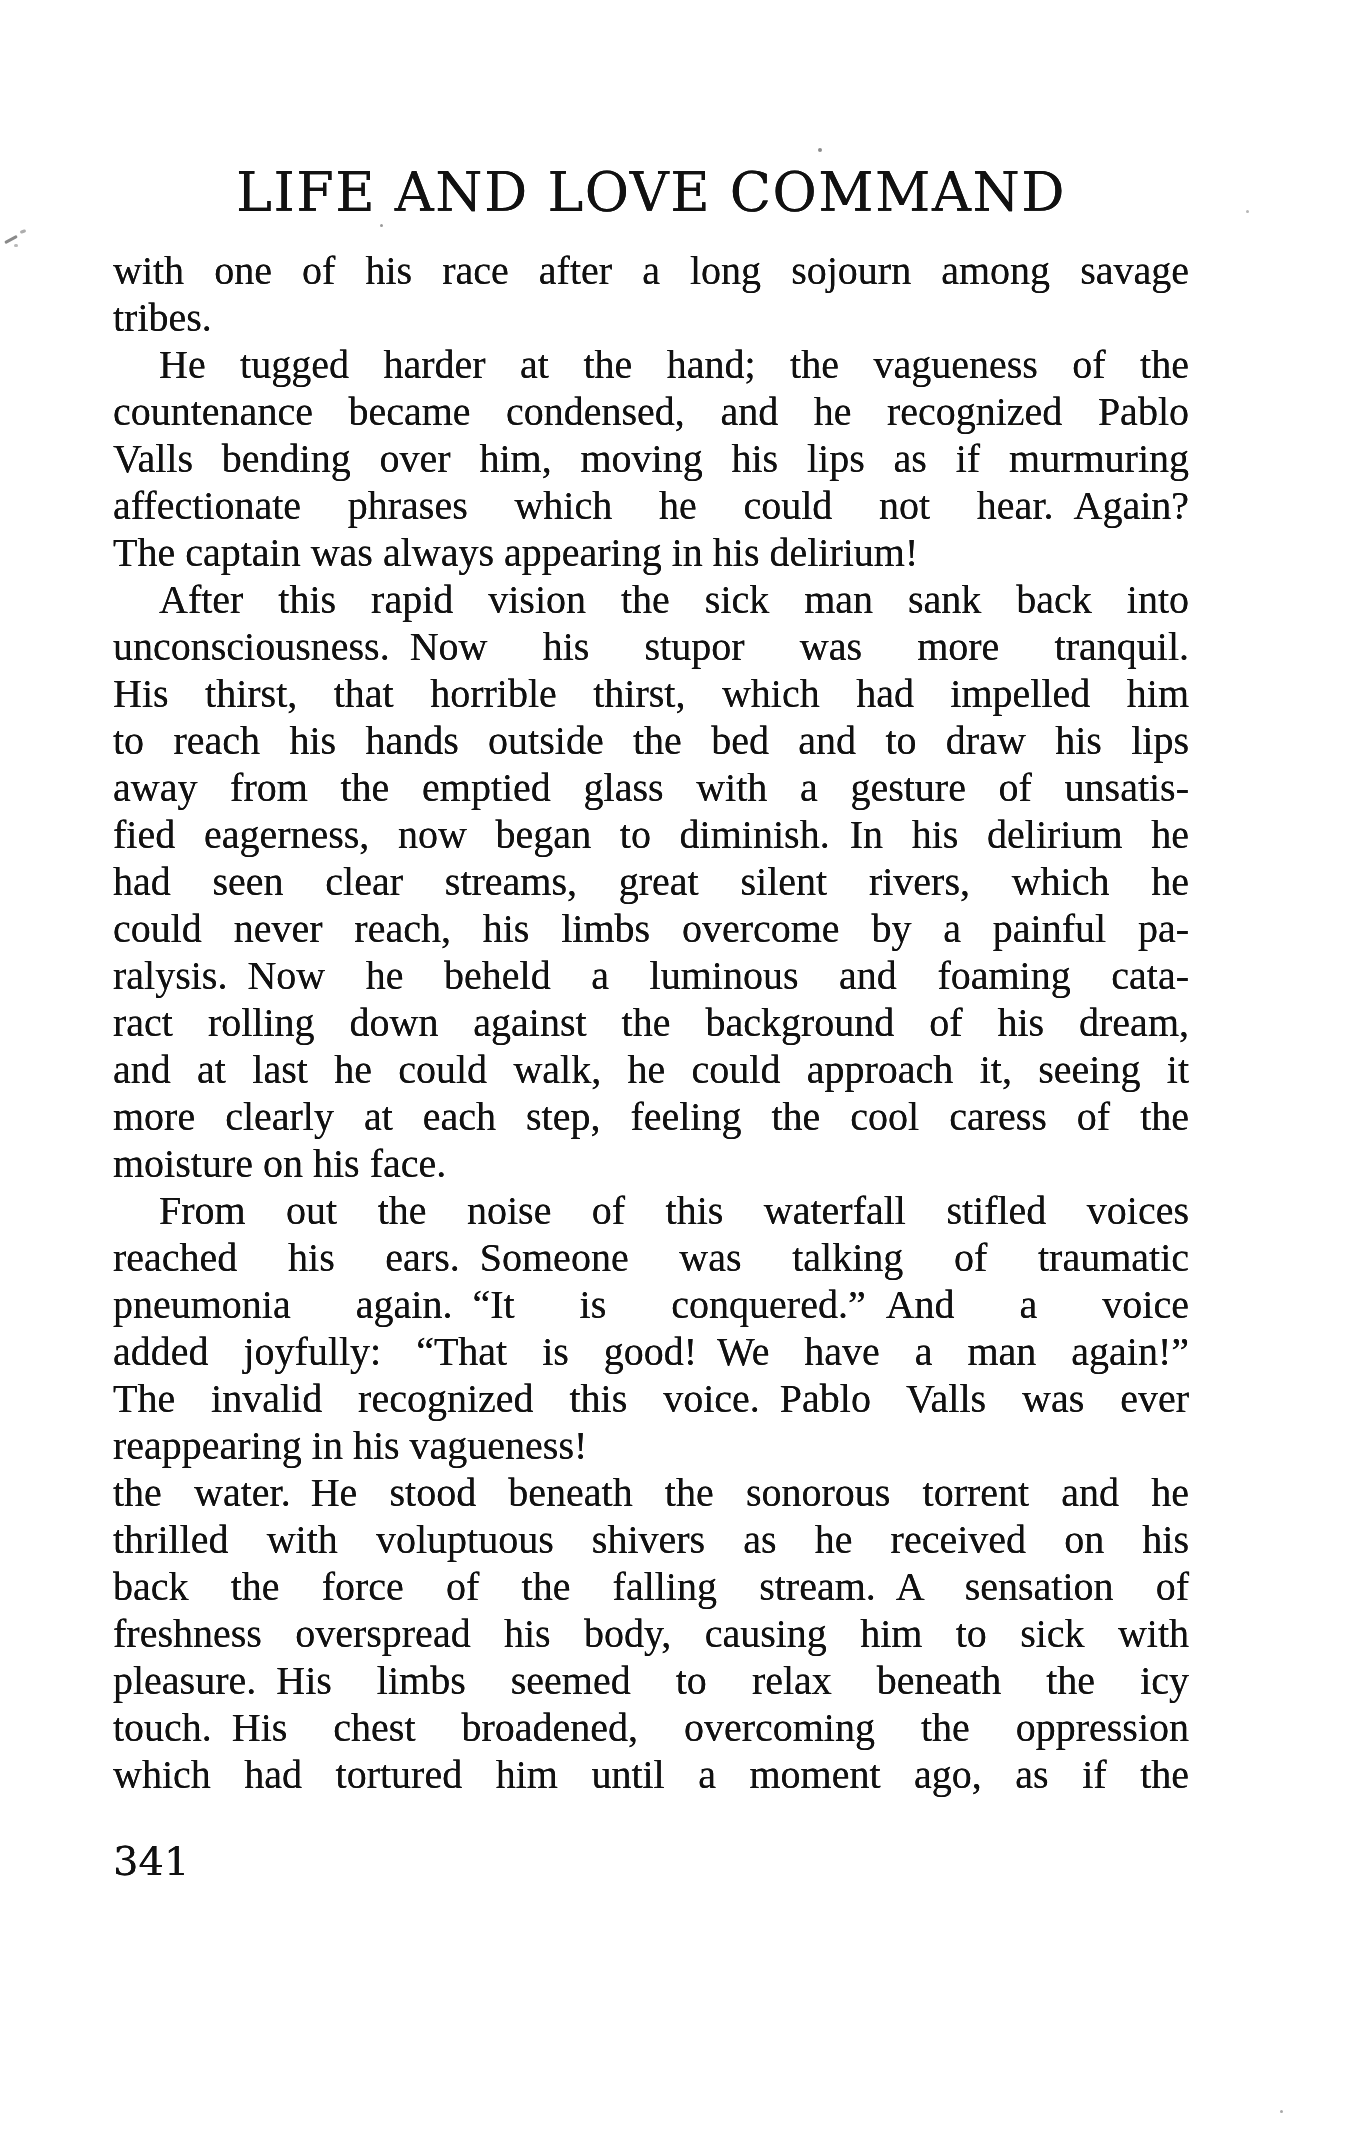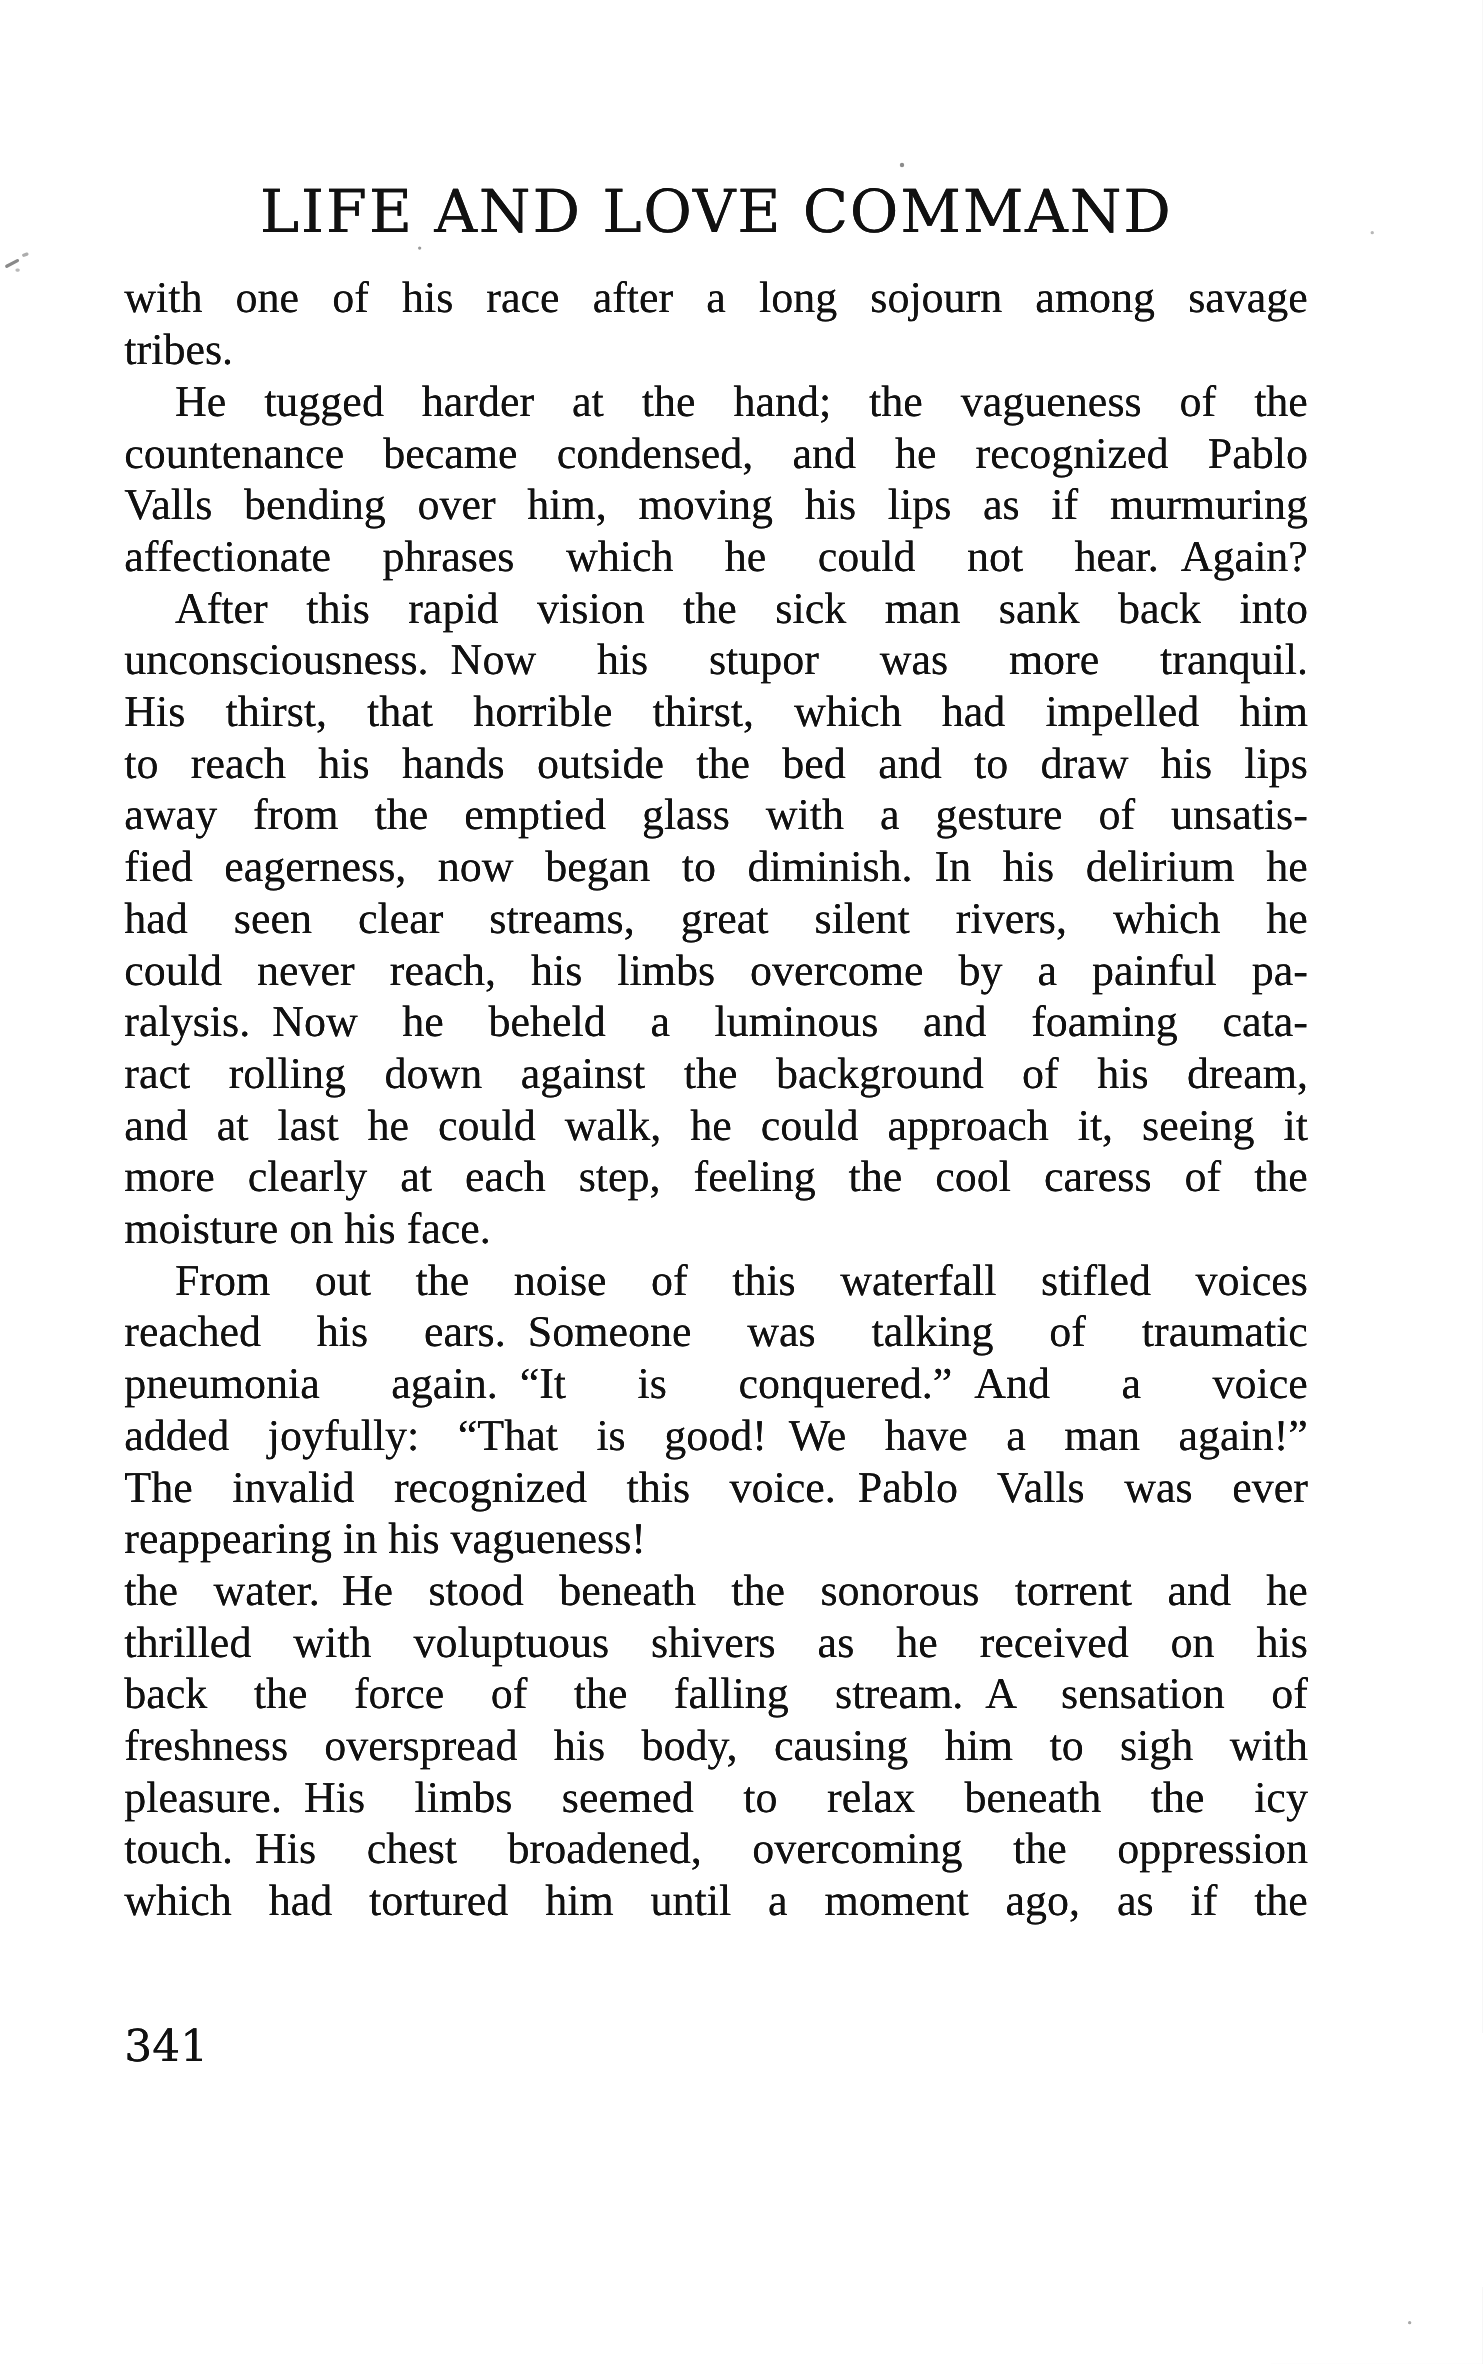--- a/index.html
+++ b/index.html
@@ -79,20 +79,21 @@
 
   <h1 class="title">LIFE AND LOVE COMMAND</h1>
 
   <div class="body-block">
       <div class="line">with one of his race after a long sojourn among savage</div>
       <div class="line para-end">tribes.</div>
       <div class="line indent">He tugged harder at the hand; the vagueness of the</div>
       <div class="line">countenance became condensed, and he recognized Pablo</div>
       <div class="line">Valls bending over him, moving his lips as if murmuring</div>
       <div class="line">affectionate phrases which he could not hear. Again?</div>
+      <div class="line para-end">The captain was always appearing in his delirium!</div>
       <div class="line indent">After this rapid vision the sick man sank back into</div>
       <div class="line">unconsciousness. Now his stupor was more tranquil.</div>
       <div class="line">His thirst, that horrible thirst, which had impelled him</div>
       <div class="line">to reach his hands outside the bed and to draw his lips</div>
       <div class="line">away from the emptied glass with a gesture of unsatis-</div>
       <div class="line">fied eagerness, now began to diminish. In his delirium he</div>
       <div class="line">had seen clear streams, great silent rivers, which he</div>
       <div class="line">could never reach, his limbs overcome by a painful pa-</div>
       <div class="line">ralysis. Now he beheld a luminous and foaming cata-</div>
       <div class="line">ract rolling down against the background of his dream,</div>
@@ -101,20 +102,20 @@
       <div class="line para-end">moisture on his face.</div>
       <div class="line indent">From out the noise of this waterfall stifled voices</div>
       <div class="line">reached his ears. Someone was talking of traumatic</div>
       <div class="line">pneumonia again. “It is conquered.” And a voice</div>
       <div class="line">added joyfully: “That is good! We have a man again!”</div>
       <div class="line">The invalid recognized this voice. Pablo Valls was ever</div>
       <div class="line para-end">reappearing in his vagueness!</div>
       <div class="line">the water. He stood beneath the sonorous torrent and he</div>
       <div class="line">thrilled with voluptuous shivers as he received on his</div>
       <div class="line">back the force of the falling stream. A sensation of</div>
-      <div class="line">freshness overspread his body, causing him to sigh with</div>
+      <div class="line">freshness overspread his body, causing him to sick with</div>
       <div class="line">pleasure. His limbs seemed to relax beneath the icy</div>
       <div class="line">touch. His chest broadened, overcoming the oppression</div>
       <div class="line">which had tortured him until a moment ago, as if the</div>
     </div>
 
   <div class="page-number">341</div>
 </div>
 
 </body></html>

